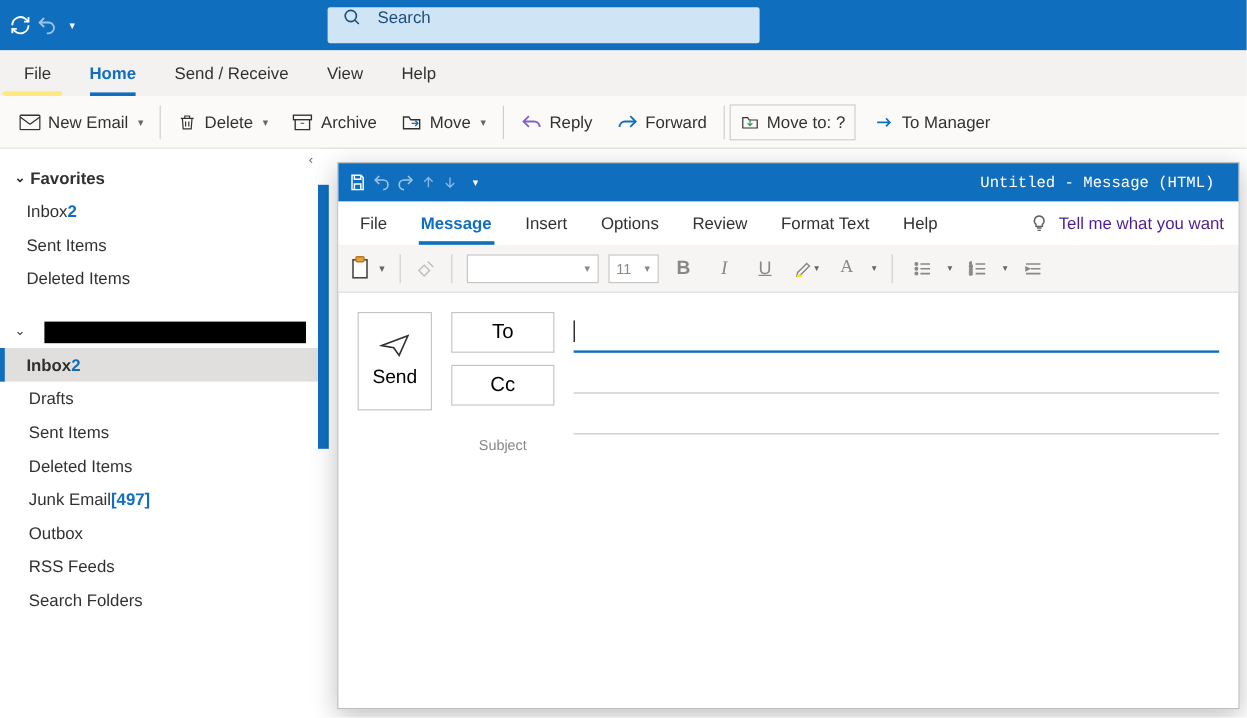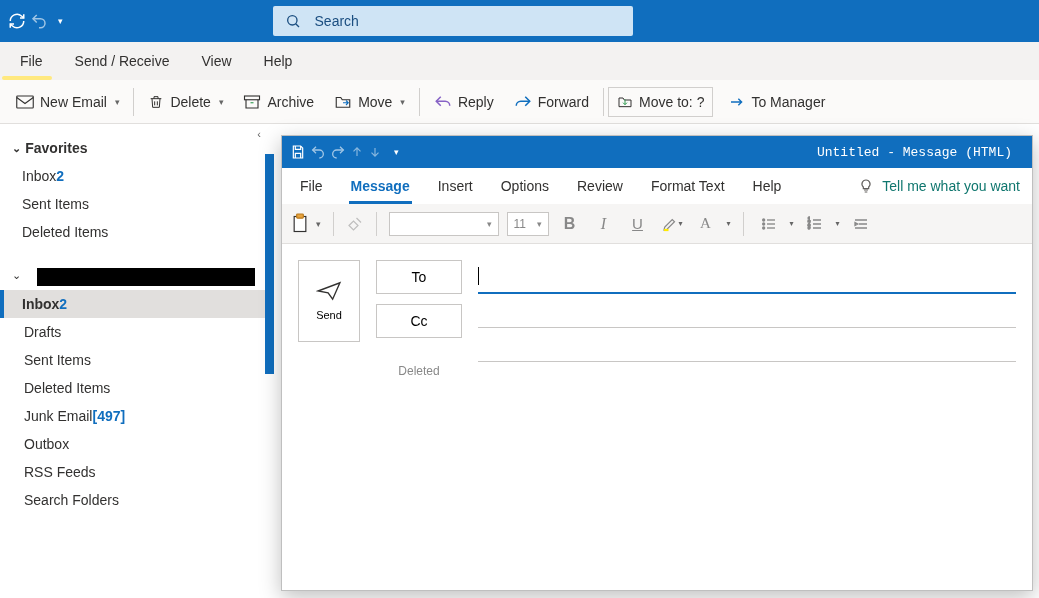--- a/index.html
+++ b/index.html
@@ -3,21 +3,21 @@
 <meta charset="utf-8">
 <style>
 * { box-sizing: border-box; margin: 0; padding: 0; font-family: "Segoe UI", Arial, sans-serif; }
 body { background: #fff; width: 1039px; height: 598px; overflow: hidden; position: relative; }
 
 
 .titlebar { background: #106ebe; height: 42px; display: flex; align-items: center; padding: 0 8px; color: #fff; }
 .titlebar .qa-icons { display: flex; align-items: center; gap: 4px; }
 .titlebar .qa-icons svg { stroke: #fff; }
 .titlebar .qat-chevron { font-size: 9px; margin-left: 6px; }
-.searchbox { margin-left: 210px; background: #cfe4f5; height: 30px; width: 360px; border-radius: 2px; display: flex; align-items: center; padding: 0 12px; color: #1b4e80; }
+.searchbox { margin-left: 210px; background: #cfe4f5; height: 30px; width: 360px; border-radius: 2px; display: flex; padding: 0 12px; color: #1b4e80; }
 .searchbox svg { stroke: #1b4e80; }
 .searchbox span { margin-left: 14px; font-size: 14px; }
 
 
 .maintabs { background: #f3f2f1; height: 38px; display: flex; align-items: center; padding: 0 4px; font-size: 14px; color: #323130; }
 .maintabs .tab { padding: 0 16px; height: 100%; display: flex; align-items: center; cursor: pointer; position: relative; }
 .maintabs .tab.active { font-weight: 600; color: #106ebe; }
 .maintabs .tab.active::after { content:''; position:absolute; bottom:0; left:16px; right:16px; height:3px; background:#106ebe; }
 .yellow-mark { position:absolute; left:2px; top:76px; width:50px; height:4px; background:#ffe97f; border-radius:2px; }
 
@@ -55,36 +55,36 @@
   display: flex; flex-direction: column;
 }
 .compose-title { background: #106ebe; height: 32px; color: #fff; display: flex; align-items: center; font-size: 13px; }
 .compose-title .qat { display: flex; align-items: center; gap: 4px; padding: 0 8px; }
 .compose-title .qat svg { stroke: #fff; }
 .compose-title .titletxt { margin-left: auto; margin-right: 20px; font-family: Liberation Mono, monospace; }
 .compose-tabs { height: 36px; display: flex; align-items: center; padding: 0 4px; font-size: 14px; color: #323130; background: #fff; }
 .compose-tabs .ctab { padding: 0 14px; height: 100%; display: flex; align-items: center; cursor: pointer; position: relative; }
 .compose-tabs .ctab.active { font-weight: 600; color: #106ebe; }
 .compose-tabs .ctab.active::after { content:''; position:absolute; bottom:0; left:12px; right:12px; height:3px; background:#106ebe; }
-.compose-tabs .tellme { margin-left: auto; display: flex; align-items: center; gap: 8px; color: #0f766e; padding-right: 8px; }
+.compose-tabs .tellme { margin-left: auto; display: flex; align-items: center; gap: 8px; color: #4c1d95; padding-right: 8px; }
 .compose-ribbon { height: 40px; background: #f6f5f4; border-bottom: 1px solid #e1dfdd; display:flex; align-items:center; padding: 0 8px; gap: 8px; }
 .compose-ribbon .grp { display:flex; align-items:center; gap:6px; }
 .compose-ribbon .dd { border:1px solid #c8c6c4; background:#fff; height:24px; display:flex; align-items:center; padding: 0 6px; font-size:12px; color:#888;}
 .compose-ribbon .dd.font { width: 110px; }
 .compose-ribbon .dd.size { width: 42px; }
 .compose-ribbon .fbtn { width:26px; height:26px; display:flex; align-items:center; justify-content:center; color:#888; cursor:pointer; }
 .compose-ribbon .fbtn.bold { font-weight:bold; font-size:16px;}
 .compose-ribbon .fbtn.italic { font-style:italic; font-family: serif; font-size:16px;}
 .compose-ribbon .fbtn.und { text-decoration: underline; font-size:15px;}
 .compose-ribbon .vsep { width:1px; height:24px; background:#d1cfcd; margin: 0 4px;}
 
 .compose-body { flex: 1; padding: 16px; display:flex; gap:16px; }
-.sendblock { width: 62px; height: 82px; border:1px solid #c8c6c4; display:flex; flex-direction:column; align-items:center; justify-content:center; gap:8px; cursor:pointer; font-size:11px;}
+.sendblock { width: 62px; height: 82px; border:1px solid #c8c6c4; display:flex; flex-direction:column; align-items:center; justify-content:center; gap:8px; cursor:pointer; font-size:16px;}
 .addrcol { display:flex; flex-direction:column; gap:10px;}
-.addrbtn { width: 86px; height: 34px; border:1px solid #c8c6c4; display:flex; align-items:center; justify-content:center; font-size:14px; cursor:pointer; }
+.addrbtn { width: 86px; height: 34px; border:1px solid #c8c6c4; display:flex; align-items:center; justify-content:center; font-size:17px; cursor:pointer; }
 .subjlbl { font-size:12px; color:#888; text-align:center; margin-top:16px;}
 .fieldcol { flex:1; }
 .fieldline { height:34px; border-bottom:1px solid #c8c6c4; display:flex; align-items:center; }
 .fieldline.first { border-bottom:2px solid #106ebe; }
 .cursor { width:1px; height:18px; background:#000; }
 
 .iconbox { display:inline-flex; }
 </style>
 </head>
 <body>
@@ -111,20 +111,21 @@
     <svg width="16" height="16" viewBox="0 0 24 24" fill="none" stroke="currentColor" stroke-width="2">
         <circle cx="11" cy="11" r="7"></circle>
         <path d="M21 21l-5-5"></path>
       </svg>
     <span>Search</span>
   </div>
 </div>
 
 <div class="maintabs">
   <div class="tab">File</div>
+  <div class="tab active">Home</div>
   <div class="tab">Send / Receive</div>
   <div class="tab">View</div>
   <div class="tab">Help</div>
 </div>
 <div class="yellow-mark"></div>
 
 <div class="ribbon">
   <div class="btn">
     <span class="iconbox">
       <svg width="18" height="14" viewBox="0 0 24 18" fill="none" stroke="#323130" stroke-width="1.5">
@@ -386,21 +387,21 @@
   <div class="compose-body">
     <div class="sendblock">
       <svg width="26" height="20" viewBox="0 0 28 22" fill="none" stroke="#323130" stroke-width="1.5">
           <path d="M2 11L26 2 18 20l-5-7z"></path>
         </svg>
       <span>Send</span>
     </div>
     <div class="addrcol">
       <div class="addrbtn">To</div>
       <div class="addrbtn">Cc</div>
-      <div class="subjlbl">Deleted</div>
+      <div class="subjlbl">Subject</div>
     </div>
     <div class="fieldcol">
       <div class="fieldline first">
           <div class="cursor"></div>
         </div>
       <div class="fieldline"></div>
       <div class="fieldline" style="border-bottom:1px solid #c8c6c4;"></div>
     </div>
   </div>
 </div>

